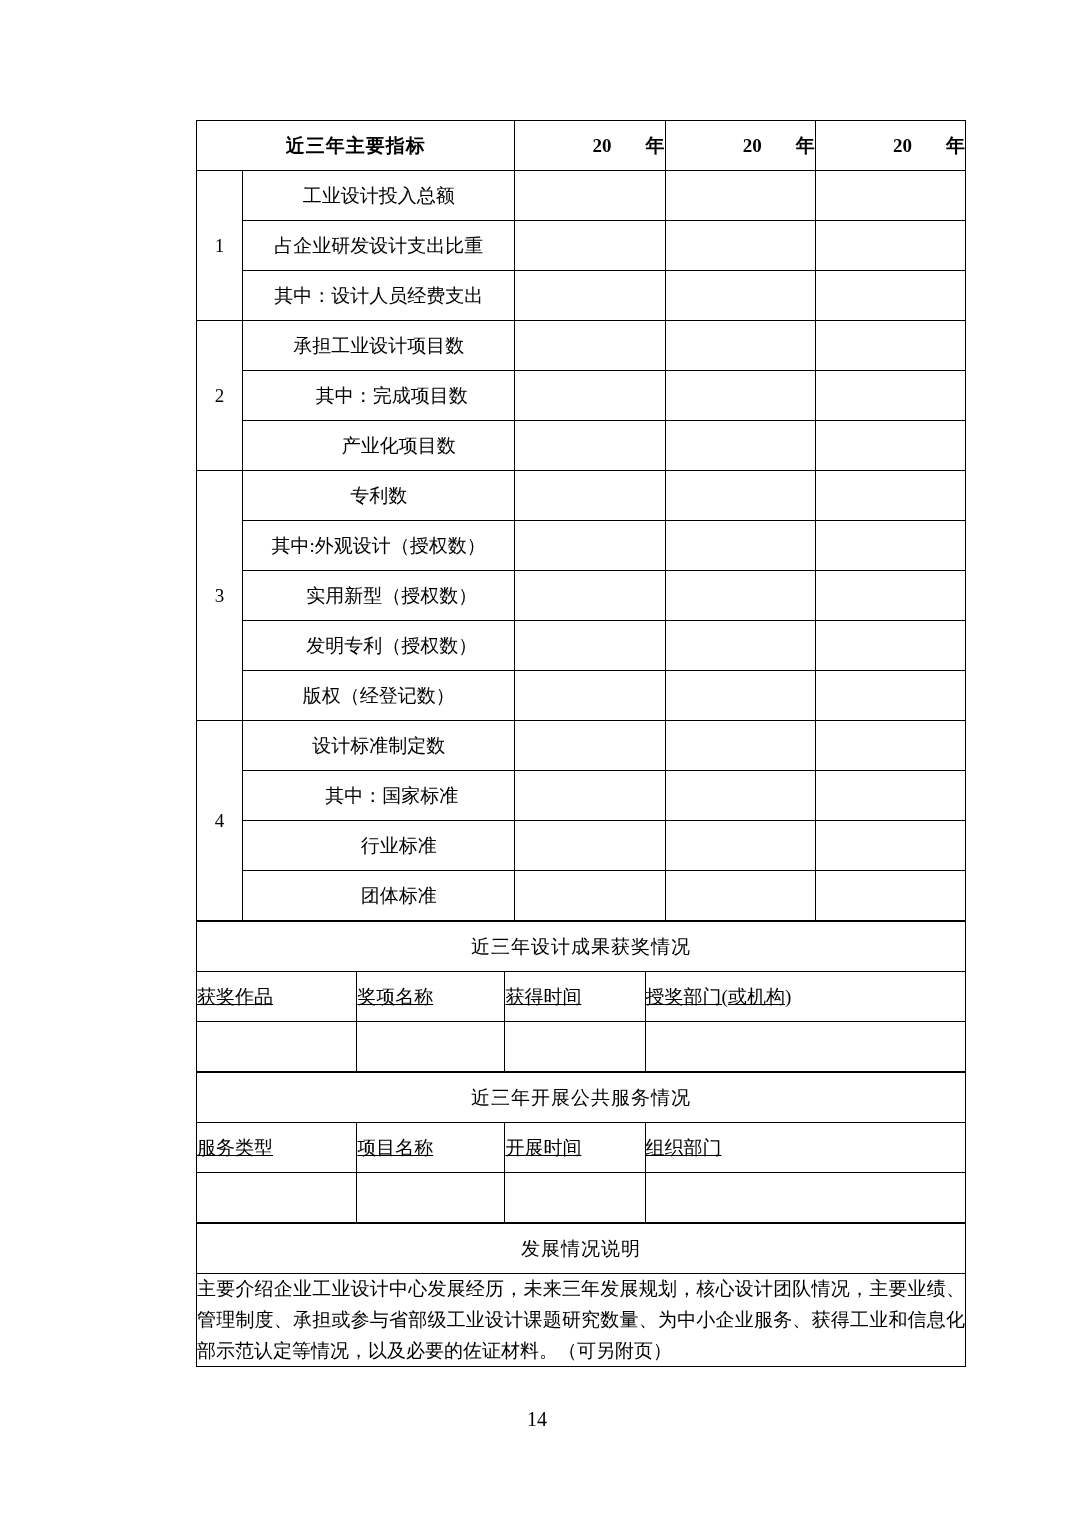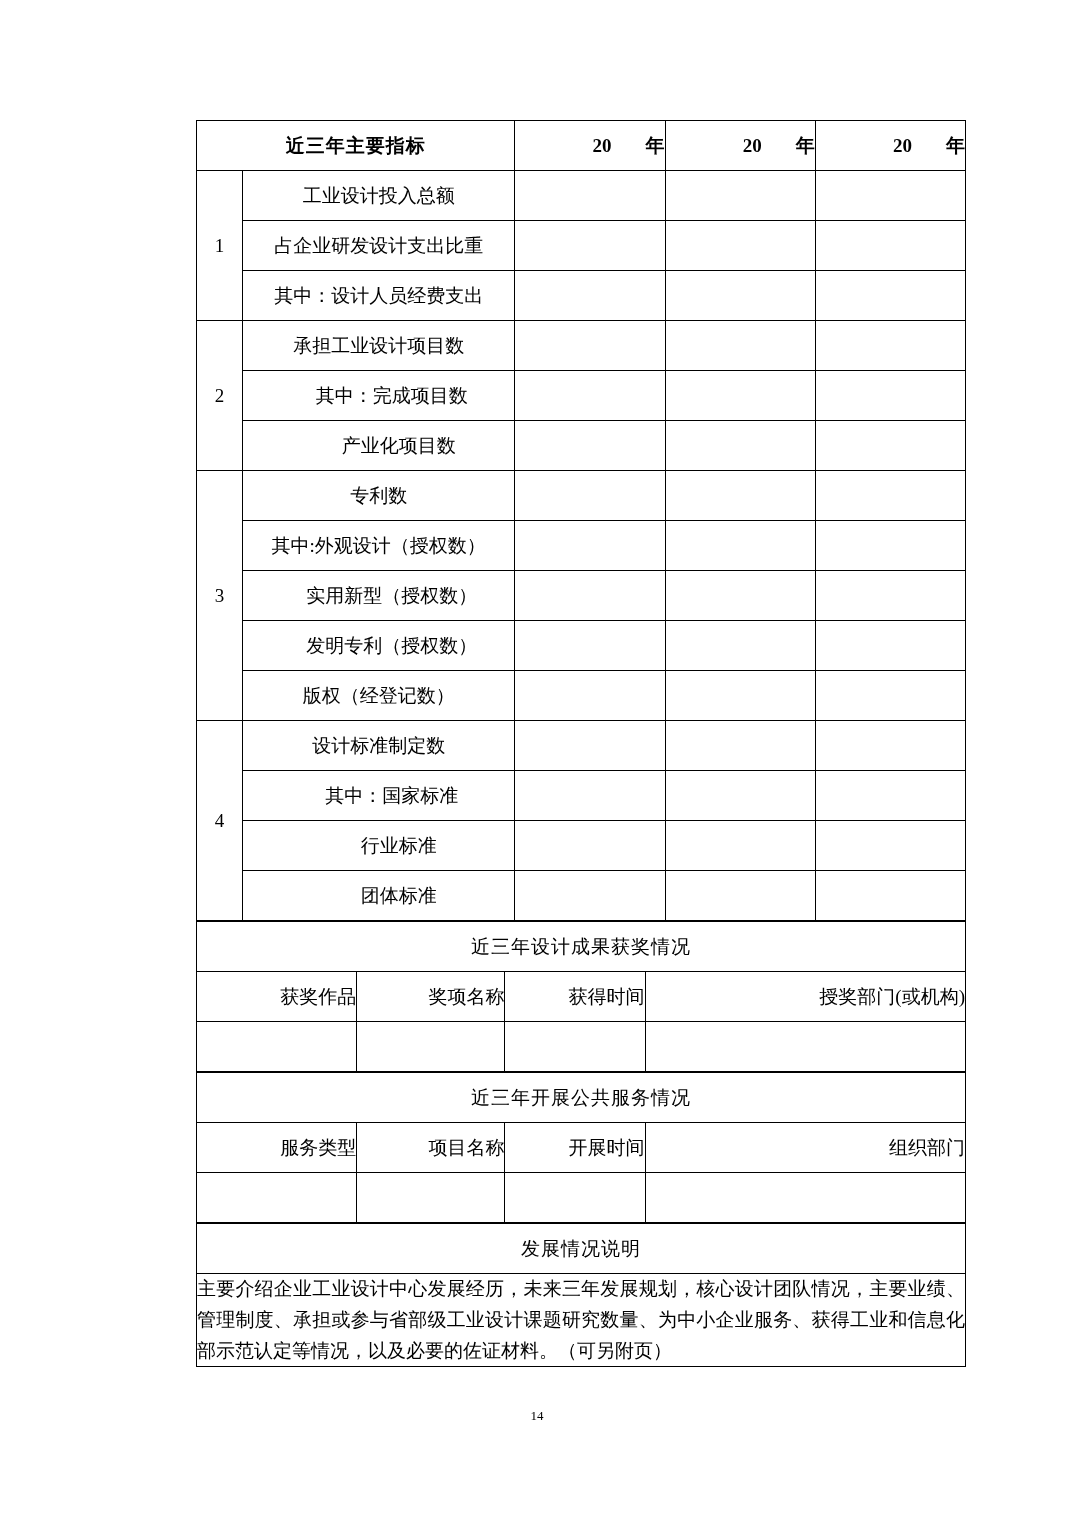--- a/index.html
+++ b/index.html
@@ -66,42 +66,43 @@
     display: inline-block;
     width: 34px;
   }
   .section-title {
     text-align: center;
     font-weight: normal;
     font-size: 21px;
     letter-spacing: 1px;
   }
   .sub-hdr {
-    text-align: right;
-    font-size: 19px;
+    text-align: left;
+    font-size: 19px;
+    text-decoration: underline;
   }
   .blank-row td { height: 49px; }
   .desc-cell {
     padding: 14px 16px 18px 16px;
     height: auto;
     font-size: 19px;
     line-height: 1.62;
     text-align: justify;
   }
   .desc-cell p {
     margin: 0;
     text-indent: 0;
   }
   .pagenum {
     position: absolute;
     left: 0;
     top: 1408px;
     width: 1074px;
     text-align: center;
-    font-size: 13px;
+    font-size: 20px;
     font-family: "Liberation Serif", serif;
   }
 </style>
 </head>
 <body>
 
 <div class="page">
   <div class="sheet">
 
     <table class="form">

